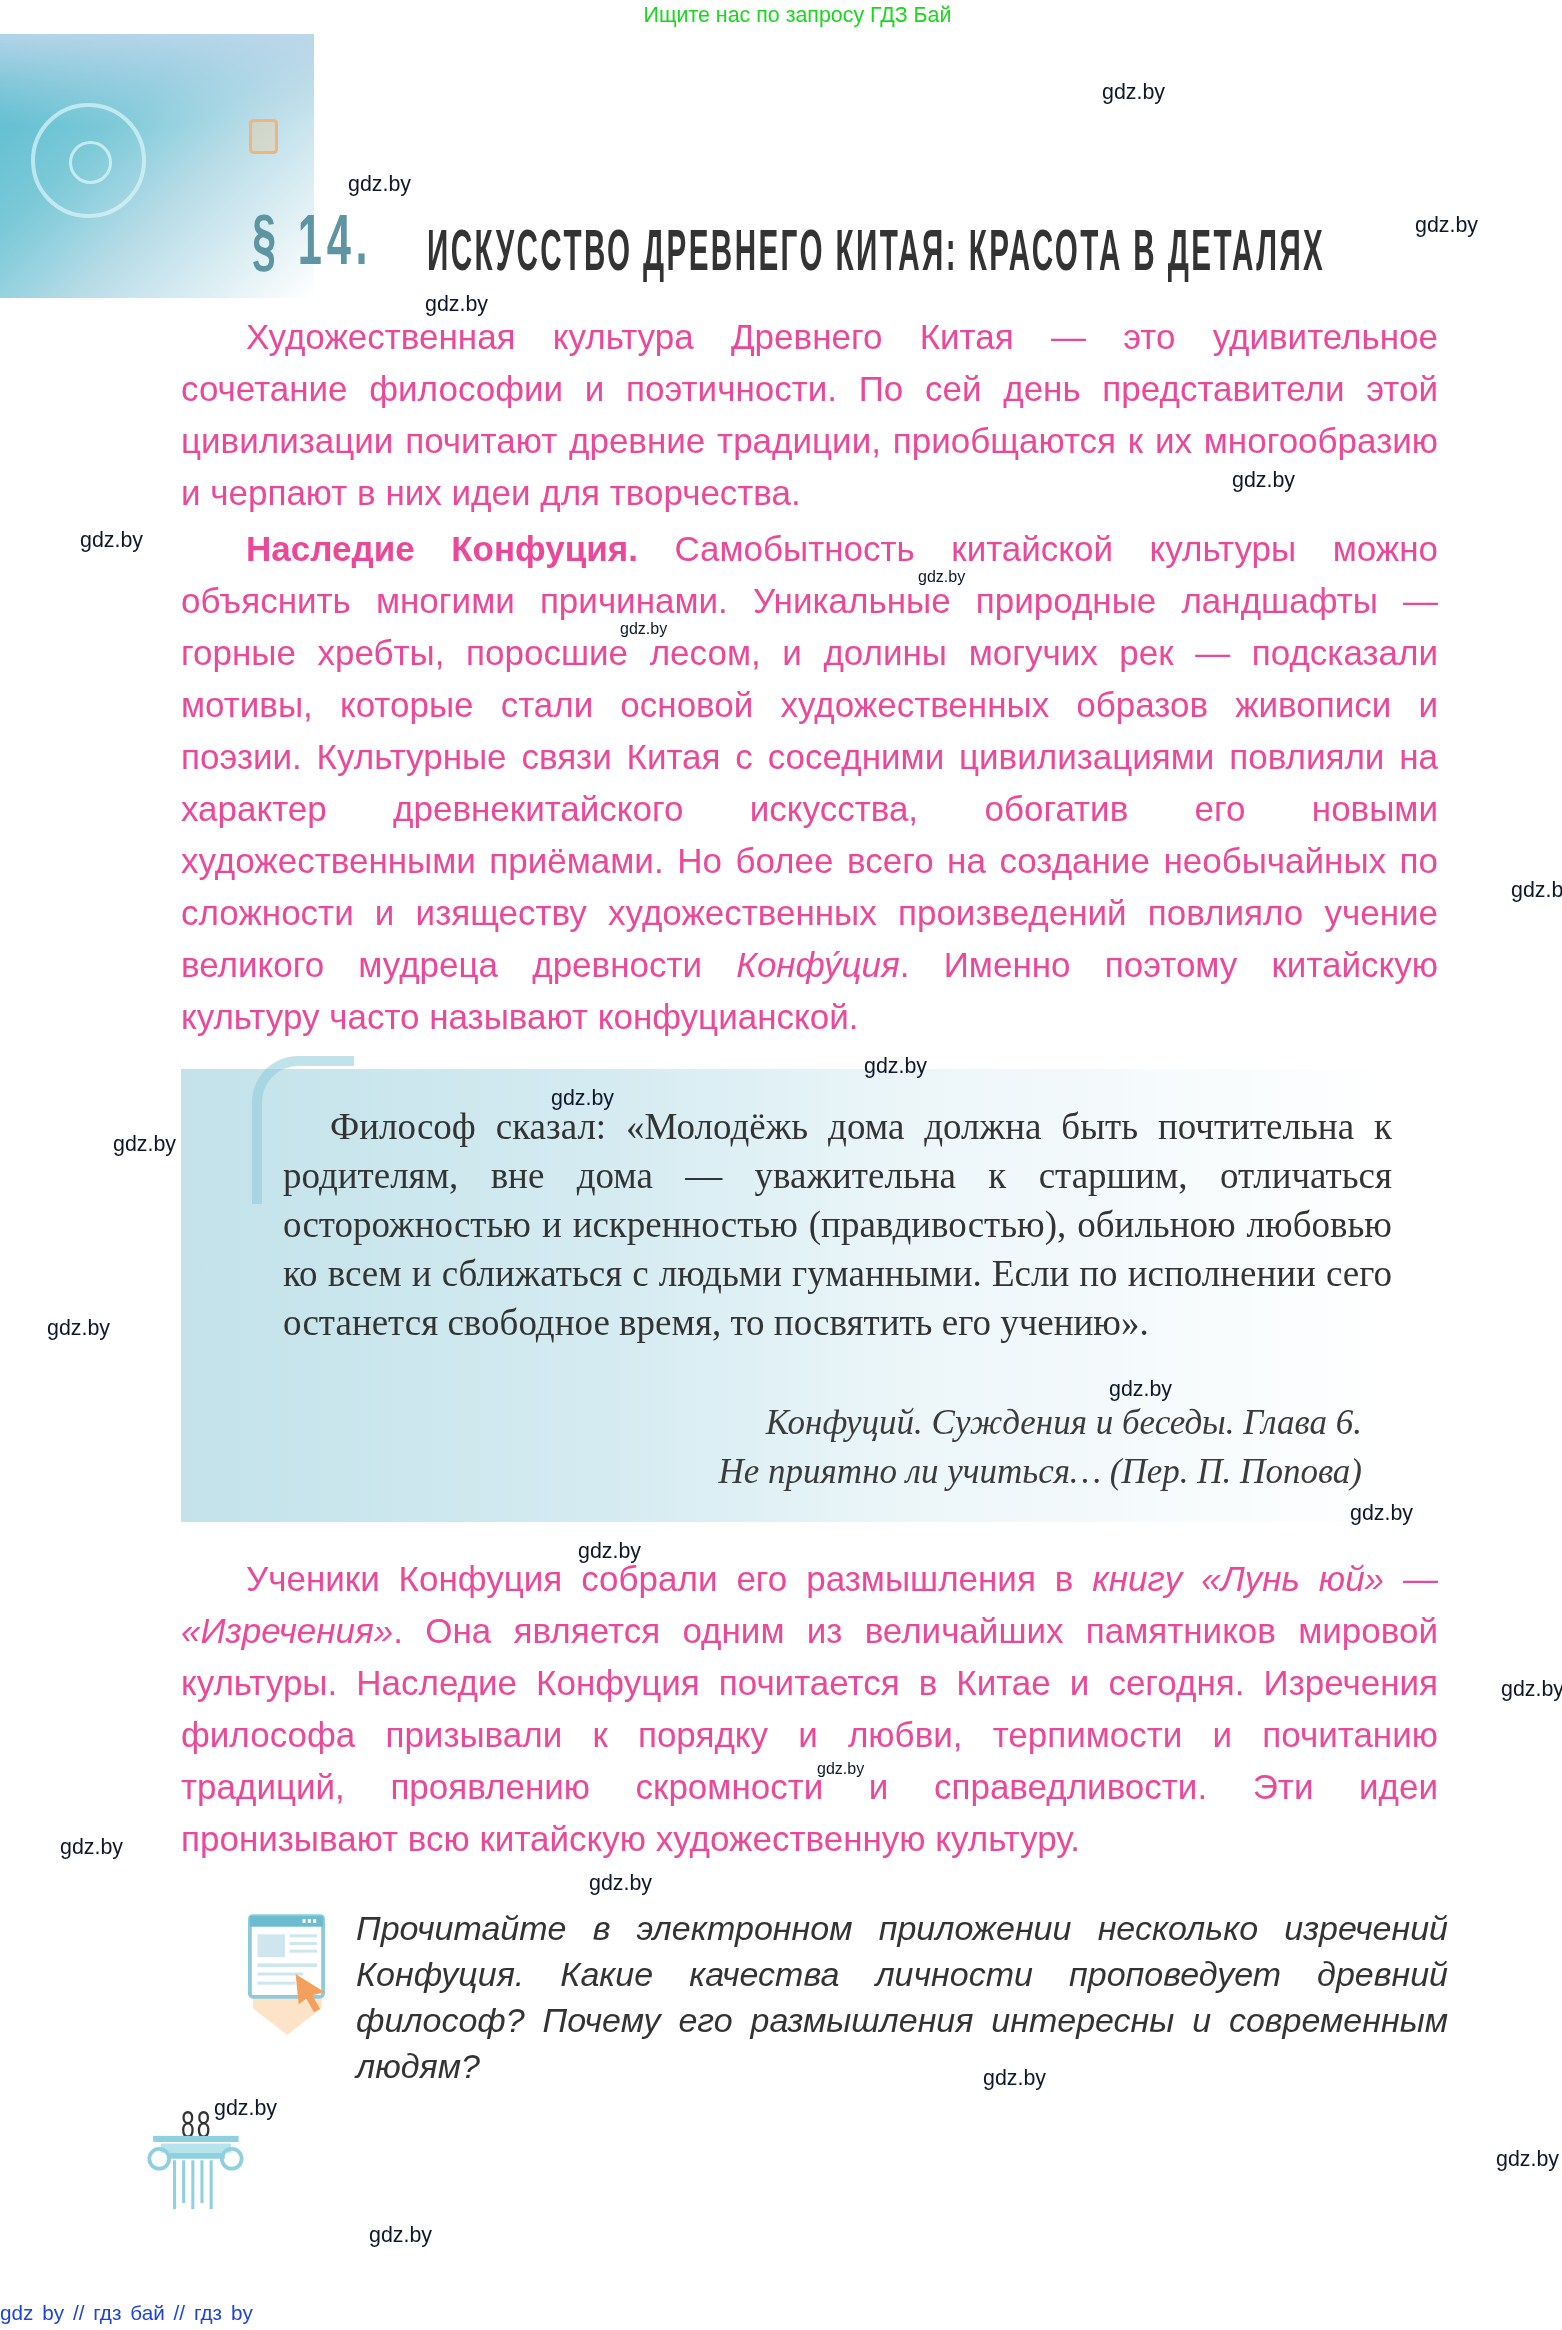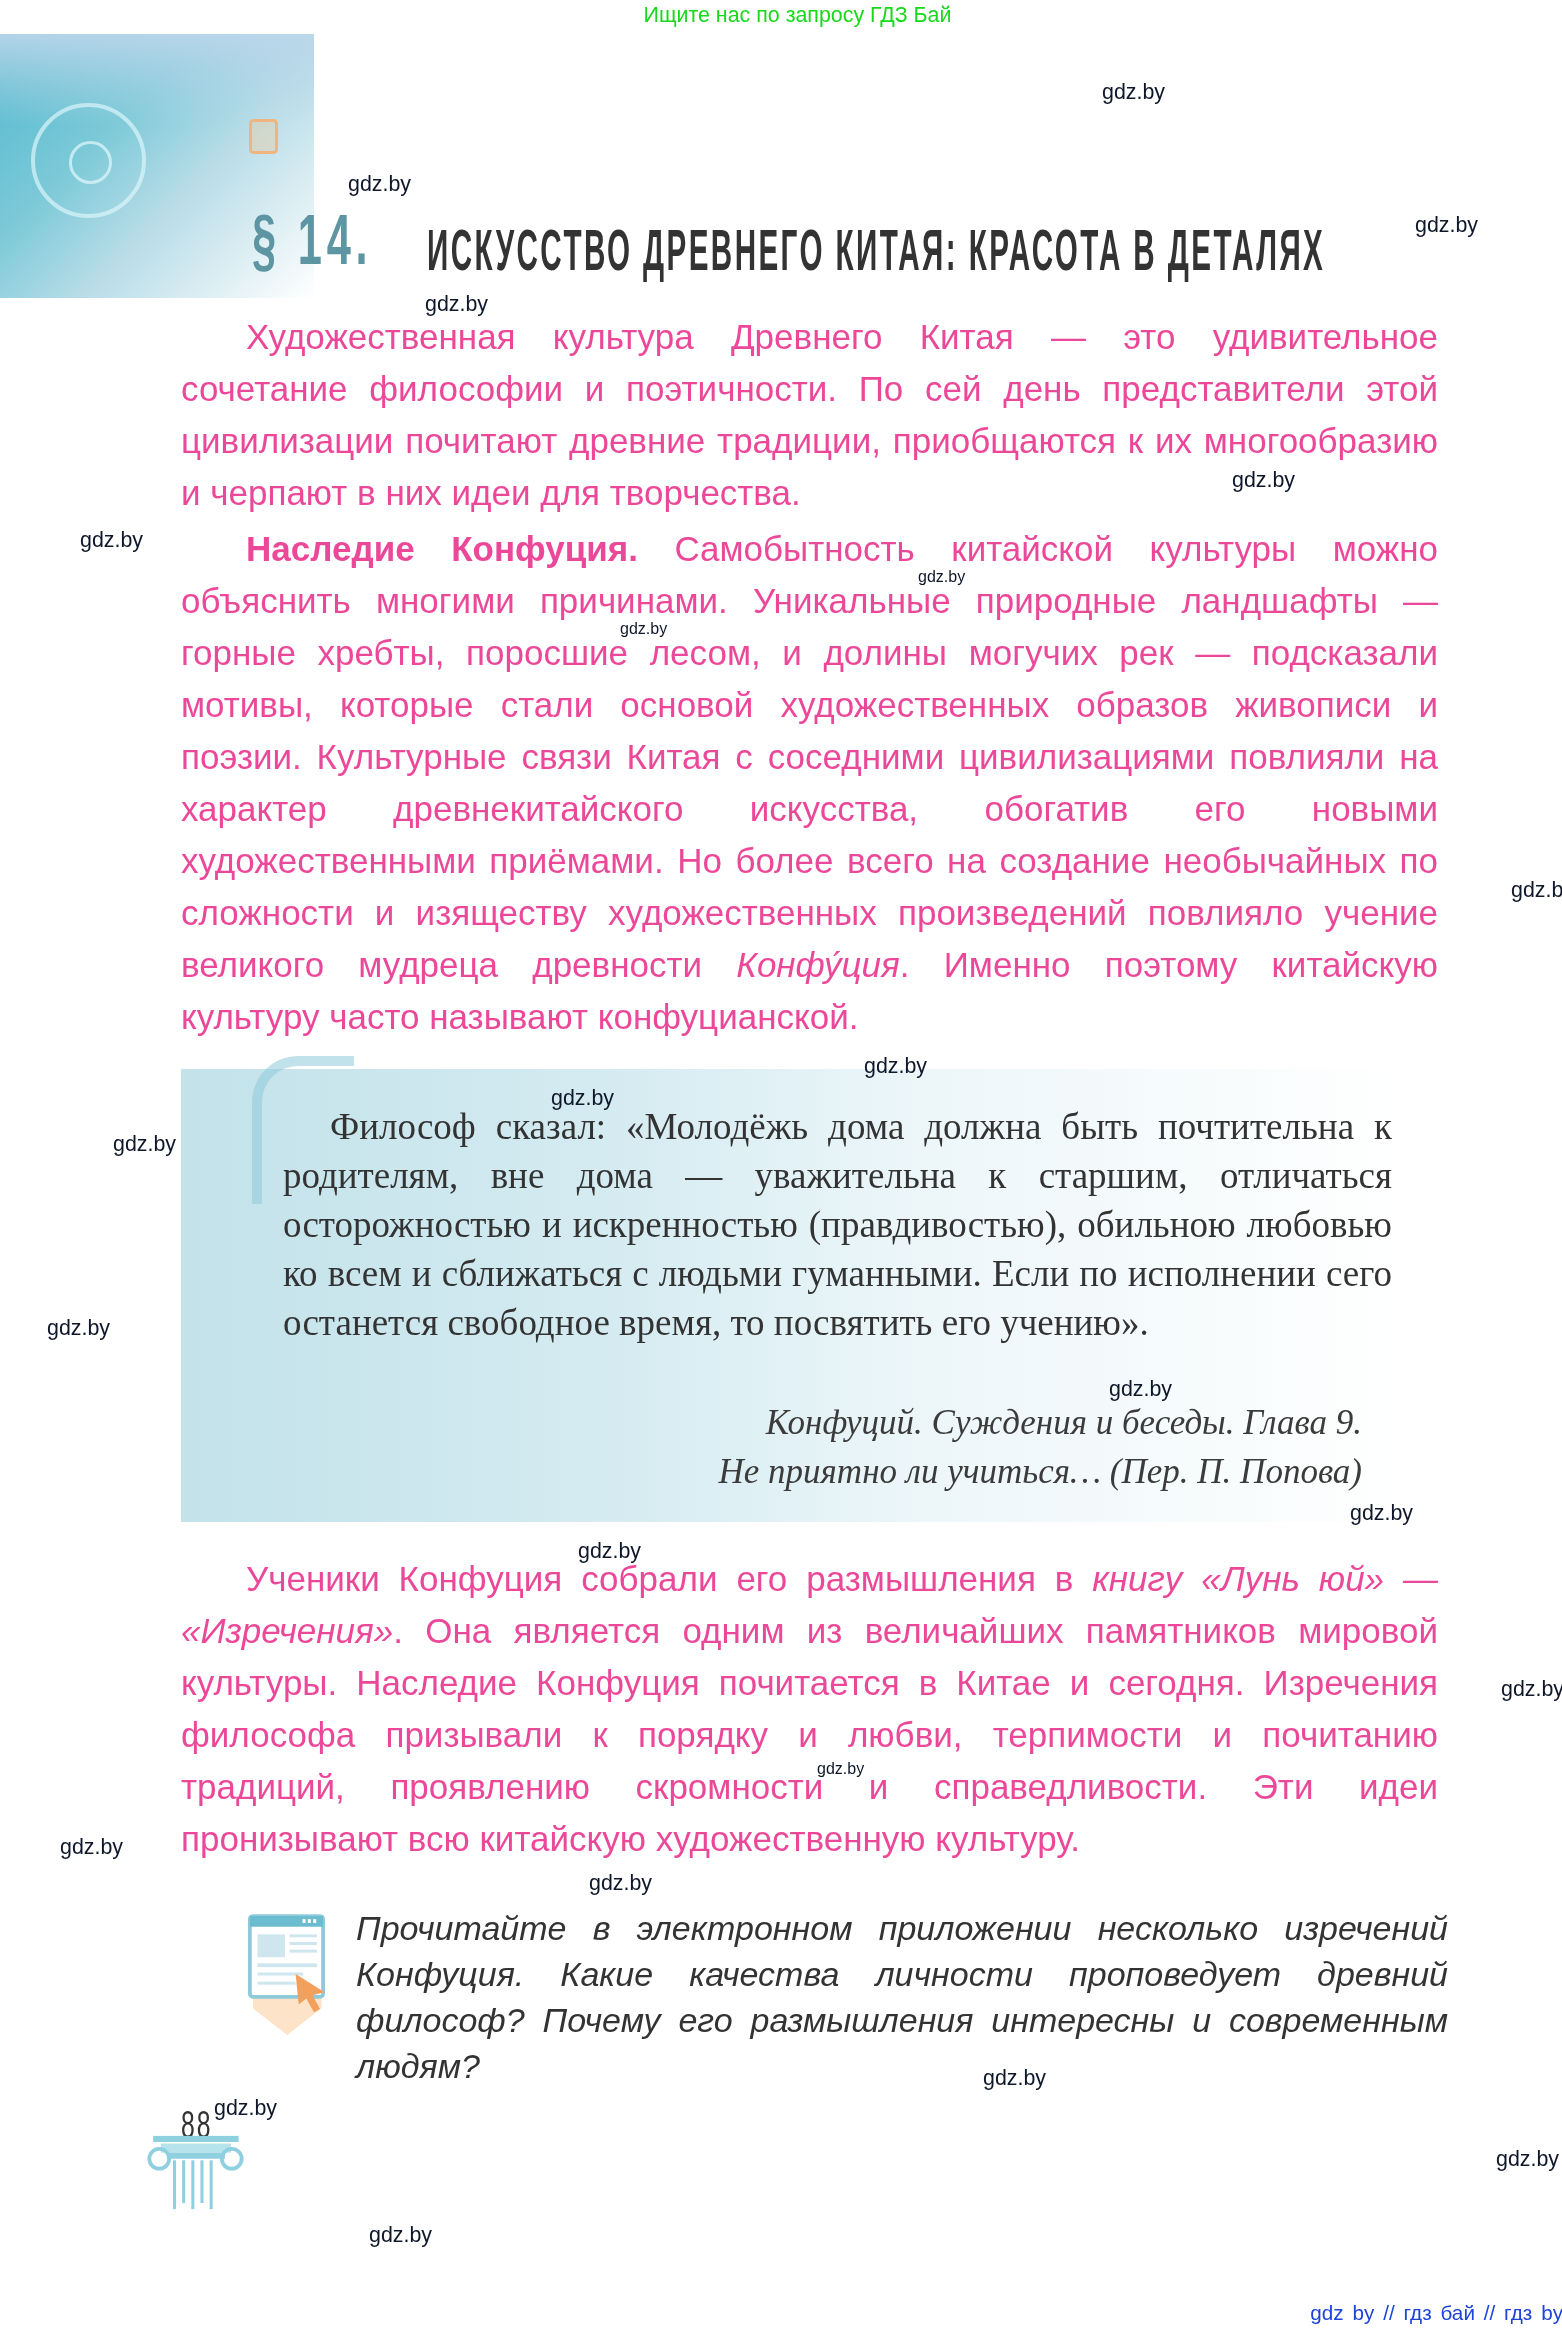--- a/index.html
+++ b/index.html
@@ -46,21 +46,21 @@
   .task-text { left:356px; top:1905px; width:1092px; font-size:34px; line-height:46px; color:#333;
     font-style:italic; text-align:justify; text-align-last:left; }
 
   .page-num { left:181px; top:2104px; font-size:38px; color:#333; transform:scaleX(0.65);
     transform-origin:left top; letter-spacing:3.1px; }
   .column-icon { left:144px; top:2134px; width:103px; height:77px; }
 
   .wm { font-family:Liberation Sans, sans-serif; font-size:21.4px; color:#0f172a; white-space:nowrap; }
   .wm.small { font-size:16px; }
 
-  .footer-link { top:2301px; left:0; width:1563px; text-align:right; font-size:20.7px; color:#1d44d6;
+  .footer-link { top:2301px; left:0; width:1563px; text-align:left; font-size:20.7px; color:#1d44d6;
     font-family:"Liberation Sans", sans-serif; word-spacing:3.1px; }
 </style>
 </head>
 <body>
 
 <a class="abs top-link">Ищите нас по запросу ГДЗ Бай</a>
 
 <div class="abs corner-art"></div>
 <div class="abs corner-wheel"></div>
 <div class="abs corner-gold"></div>
@@ -75,21 +75,21 @@
 <div class="abs body-text" style="top:523px;">
   <p class="para"><span class="bold-it">Наследие Конфуция.</span><span> Самобытность китайской культуры можно объяснить многими причинами. Уникальные природные ландшафты — горные хребты, поросшие лесом, и долины могучих рек — подсказали мотивы, которые стали основой художественных образов живописи и поэзии. Культурные связи Китая с соседними цивилизациями повлияли на характер древнекитайского искусства, обогатив его новыми художественными приёмами. Но более всего на создание необычайных по сложности и изяществу художественных произведений повлияло учение великого мудреца древности </span><span class="it">Конфу́ция</span><span>. Именно поэтому китайскую культуру часто называют конфуцианской.</span></p>
 </div>
 
 <div class="abs quote-box"></div>
 <div class="abs quote-deco"></div>
 <div class="abs quote-text">
   <p>Философ сказал: «Молодёжь дома должна быть почтительна к родителям, вне дома — уважительна к старшим, отличаться осторожностью и искренностью (правдивостью), обильною любовью ко всем и сближаться с людьми гуманными. Если по исполнении сего останется свободное время, то посвятить его учению».</p>
 </div>
 <div class="abs quote-src">
-  <div>Конфуций. Суждения и беседы. Глава 9.</div>
+  <div>Конфуций. Суждения и беседы. Глава 6.</div>
   <div>Не приятно ли учиться… (Пер. П. Попова)</div>
 </div>
 
 <div class="abs body-text" style="top:1553px;">
   <p class="para"><span>Ученики Конфуция собрали его размышления в </span><span class="it">книгу «Лунь юй» — «Изречения»</span><span>. Она является одним из величайших памятников мировой культуры. Наследие Конфуция почитается в Китае и сегодня. Изречения философа призывали к порядку и любви, терпимости и почитанию традиций, проявлению скромности и справедливости. Эти идеи пронизывают всю китайскую художественную культуру.</span></p>
 </div>
 
 <svg class="abs task-icon" viewBox="0 0 112 160">
   <polygon points="10,90 100,90 100,125 55,160 10,125" fill="#fde3c8"></polygon>
   <rect x="6" y="4" width="96" height="106" rx="4" fill="#ffffff" stroke="#8fcadb" stroke-width="5"></rect>

